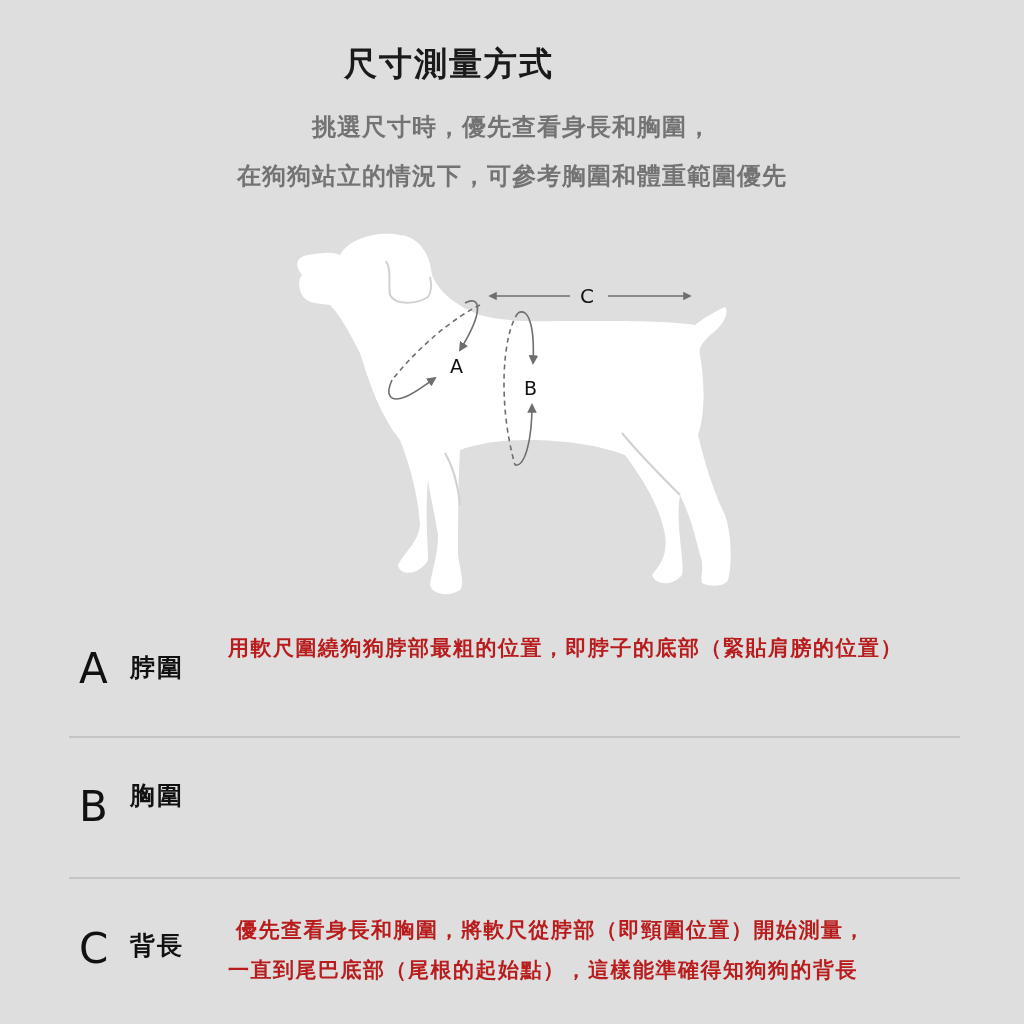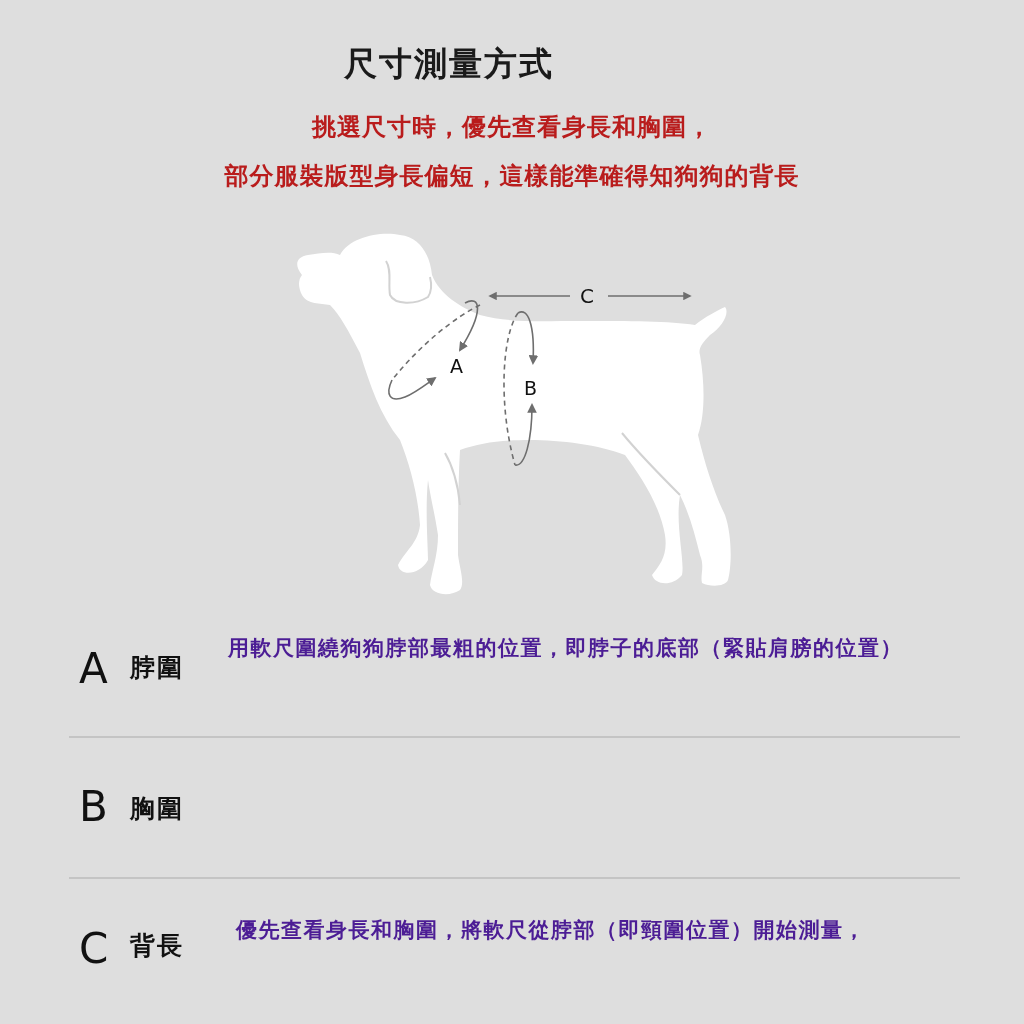--- a/index.html
+++ b/index.html
@@ -28,21 +28,21 @@
     }
     .subtitle {
       position: absolute;
       left: 0;
       width: 1024px;
       text-align: center;
       font-size: 24px;
       font-weight: bold;
       letter-spacing: 1px;
       line-height: 36px;
-      color: #b91c1c;
+      color: #737373;
     }
     .subtitle.l1 { top: 109px; }
     .subtitle.l2 { top: 158px; }
 
     .diagram {
       position: absolute;
       left: 280px;
       top: 225px;
       width: 470px;
       height: 380px;
@@ -73,35 +73,35 @@
       letter-spacing: 2px;
       color: #111;
     }
     .section .desc {
       position: absolute;
       left: 228px;
       font-size: 21px;
       font-weight: bold;
       line-height: 40px;
       letter-spacing: 1.5px;
-      color: #4c1d95;
+      color: #b91c1c;
       white-space: nowrap;
     }
     .section .desc div { height: 40px; }
 
     .sec-a { top: 628px; }
     .sec-b { top: 768px; }
     .sec-c { top: 910px; }
 
     .sec-a .letter { top: 16px; }
     .sec-a .name { top: 20px; }
     .sec-a .desc { top: 0; }
 
     .sec-b .letter { top: 14px; }
-    .sec-b .name { top: 21px; font-family: Liberation Serif, serif; }
+    .sec-b .name { top: 8px; font-family: Liberation Serif, serif; }
     .sec-b .desc { top: 0; }
 
     .sec-c .letter { top: 14px; }
     .sec-c .name { top: 16px; }
     .sec-c .desc { top: 0; }
     .sec-c .desc .line1 { padding-left: 8px; }
 
     .divider {
       position: absolute;
       left: 69px;
@@ -110,21 +110,21 @@
       background: #c4c4c4;
     }
     .divider.d1 { top: 736px; }
     .divider.d2 { top: 877px; }
   </style>
 </head>
 <body>
 
 <div class="title">尺寸測量方式</div>
 <div class="subtitle l1">挑選尺寸時，優先查看身長和胸圍，</div>
-<div class="subtitle l2">部分服裝版型身長偏短，這樣能準確得知狗狗的背長</div>
+<div class="subtitle l2">在狗狗站立的情況下，可參考胸圍和體重範圍優先</div>
 
 <div class="diagram">
   <svg width="470" height="380" viewBox="0 0 470 380" xmlns="http://www.w3.org/2000/svg">
     <defs>
       <marker id="arrowhead" viewBox="0 0 10 10" refX="8" refY="5" markerWidth="6" markerHeight="6" orient="auto-start-reverse">
         <path d="M0,0 L10,5 L0,10 z" fill="#6e6e6e"></path>
       </marker>
     </defs>
 
     <path fill="#ffffff" d="
@@ -202,14 +202,15 @@
   <div class="name">胸圍</div>
 </div>
 
 <div class="divider d2"></div>
 
 <div class="section sec-c">
   <div class="letter">C</div>
   <div class="name">背長</div>
   <div class="desc">
     <div class="line1">優先查看身長和胸圍，將軟尺從脖部（即頸圍位置）開始測量，</div>
+    <div>一直到尾巴底部（尾根的起始點），這樣能準確得知狗狗的背長</div>
   </div>
 </div>
 
 </body></html>

